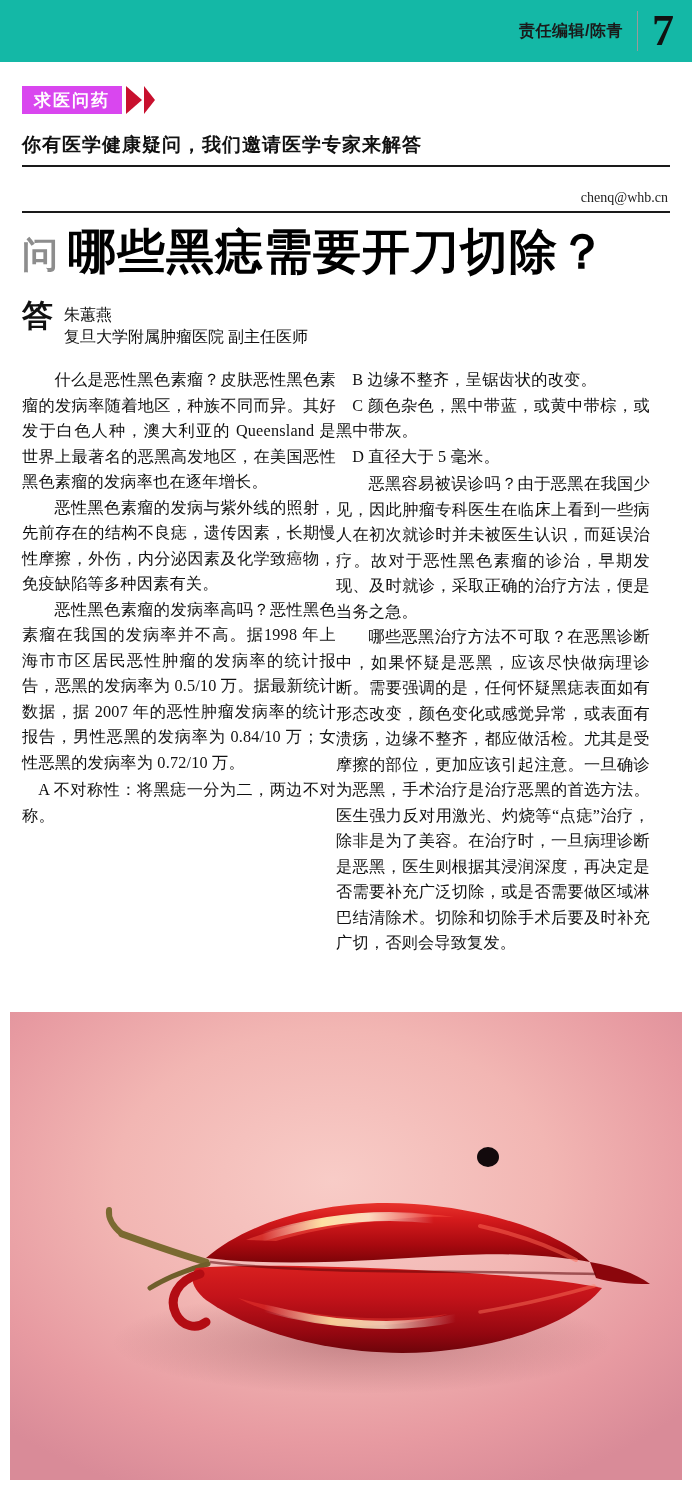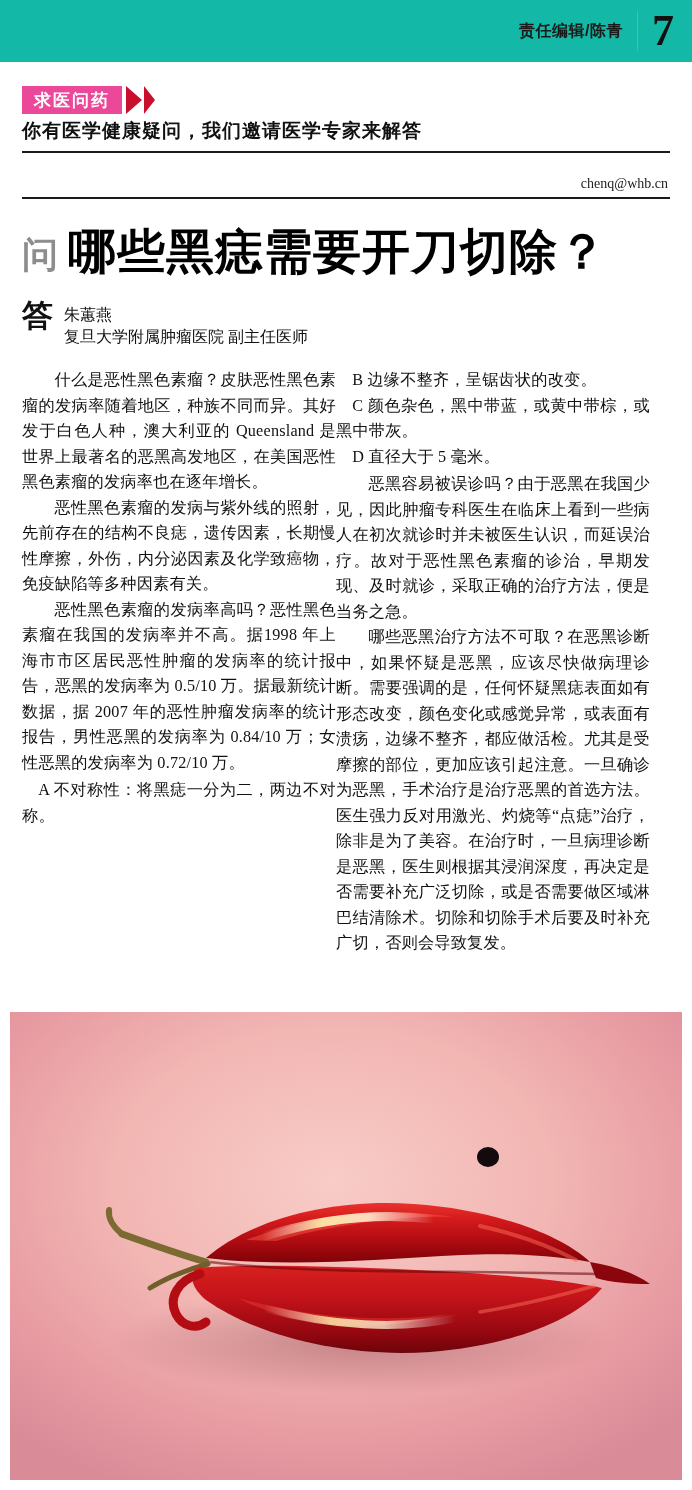--- a/index.html
+++ b/index.html
@@ -61,21 +61,21 @@
     top: 86px;
     left: 22px;
     width: 648px;
   }
   .banner-row {
     display: flex;
     align-items: stretch;
     height: 28px;
   }
   .banner-tag {
-    background: #ec4899;
+    background: #d946ef;
     color: #ffffff;
     font-family: "Liberation Sans", "DejaVu Sans", sans-serif;
     font-weight: bold;
     font-size: 17px;
     letter-spacing: 2px;
     display: flex;
     align-items: center;
     padding: 0 12px;
   }
   .banner-arrows {
@@ -89,21 +89,21 @@
     border-bottom: 14px solid transparent;
     border-left: 16px solid #c8102e;
     margin-right: 2px;
   }
   .banner-arrows .arw.small {
     border-top-width: 14px;
     border-bottom-width: 14px;
     border-left-width: 11px;
   }
   .banner-sub {
-    margin-top: 4px;
+    margin-top: 18px;
     font-family: "Liberation Sans", "DejaVu Sans", sans-serif;
     font-weight: bold;
     font-size: 19px;
     letter-spacing: 1px;
     color: #111;
   }
   .banner-rule {
     margin-top: 7px;
     border-top: 2px solid #1a1a1a;
     width: 648px;

